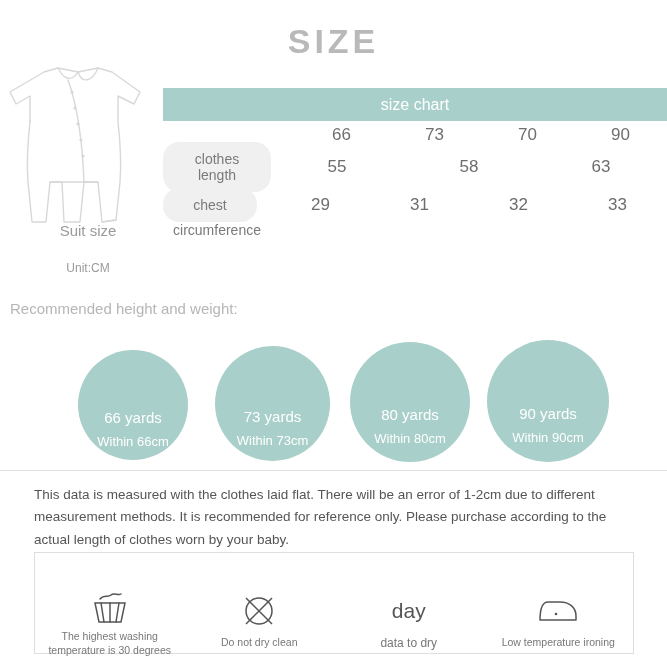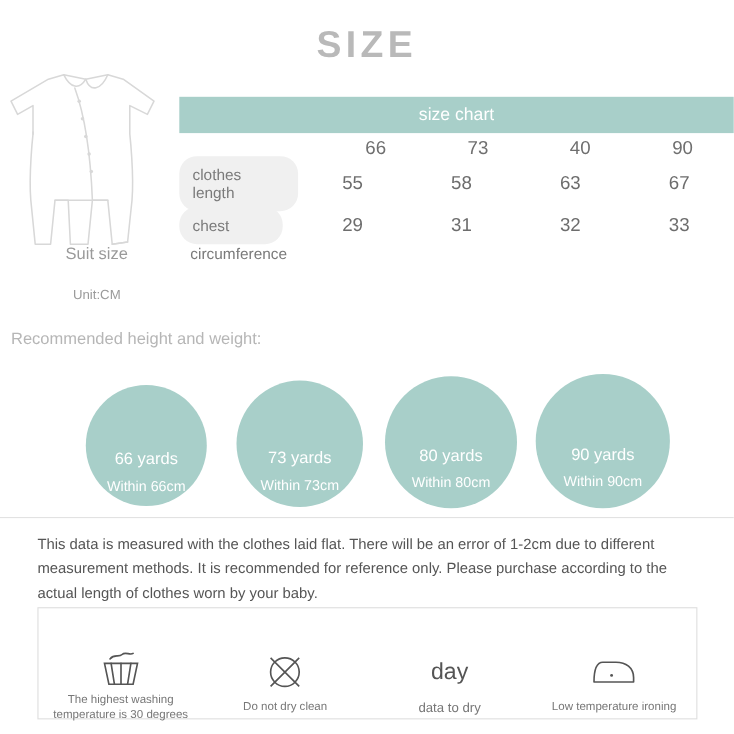--- a/index.html
+++ b/index.html
@@ -94,20 +94,21 @@
     align-items: center;
   }
   .pill {
     background: #f0f0f0;
     border-radius: 16px;
     padding: 9px 12px;
     font-size: 14px;
     color: #7a7a7a;
     line-height: 1.15;
     min-width: 70px;
+    text-align: center;
   }
   .pill.blank { background: transparent; }
   .cells {
     display: flex;
     flex: 1 1 auto;
   }
   .cell {
     flex: 1 1 0;
     text-align: center;
     font-size: 17px;
@@ -248,34 +249,33 @@
   <div class="chart-header">size chart</div>
   <div class="chart-body">
 
     <div class="row head">
       <div class="row-label">
           <span class="pill blank">&nbsp;</span>
         </div>
       <div class="cells">
         <div class="cell head">66</div>
         <div class="cell head">73</div>
-        <div class="cell head">40</div>
+        <div class="cell head">70</div>
         <div class="cell head">90</div>
       </div>
     </div>
 
     <div class="row">
       <div class="row-label">
         <span class="pill">clothes length</span>
       </div>
       <div class="cells">
         <div class="cell">55</div>
         <div class="cell">58</div>
         <div class="cell">63</div>
-        <div class="cell">67</div>
       </div>
     </div>
 
     <div class="row">
       <div class="row-label">
         <span class="pill">chest</span>
       </div>
       <div class="cells">
         <div class="cell">29</div>
         <div class="cell">31</div>

